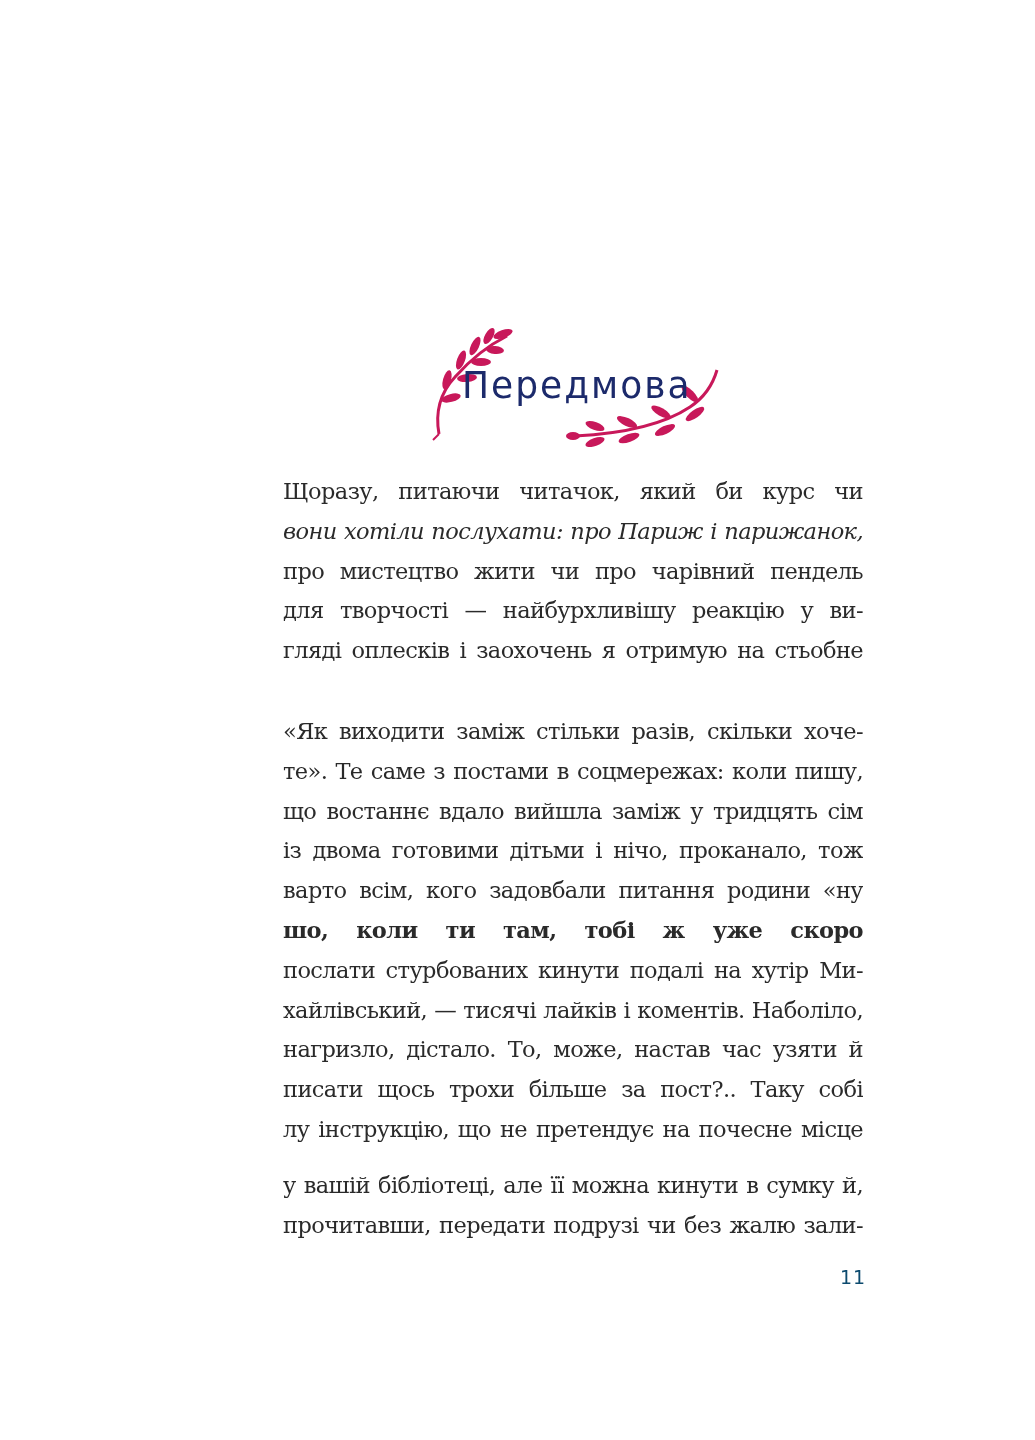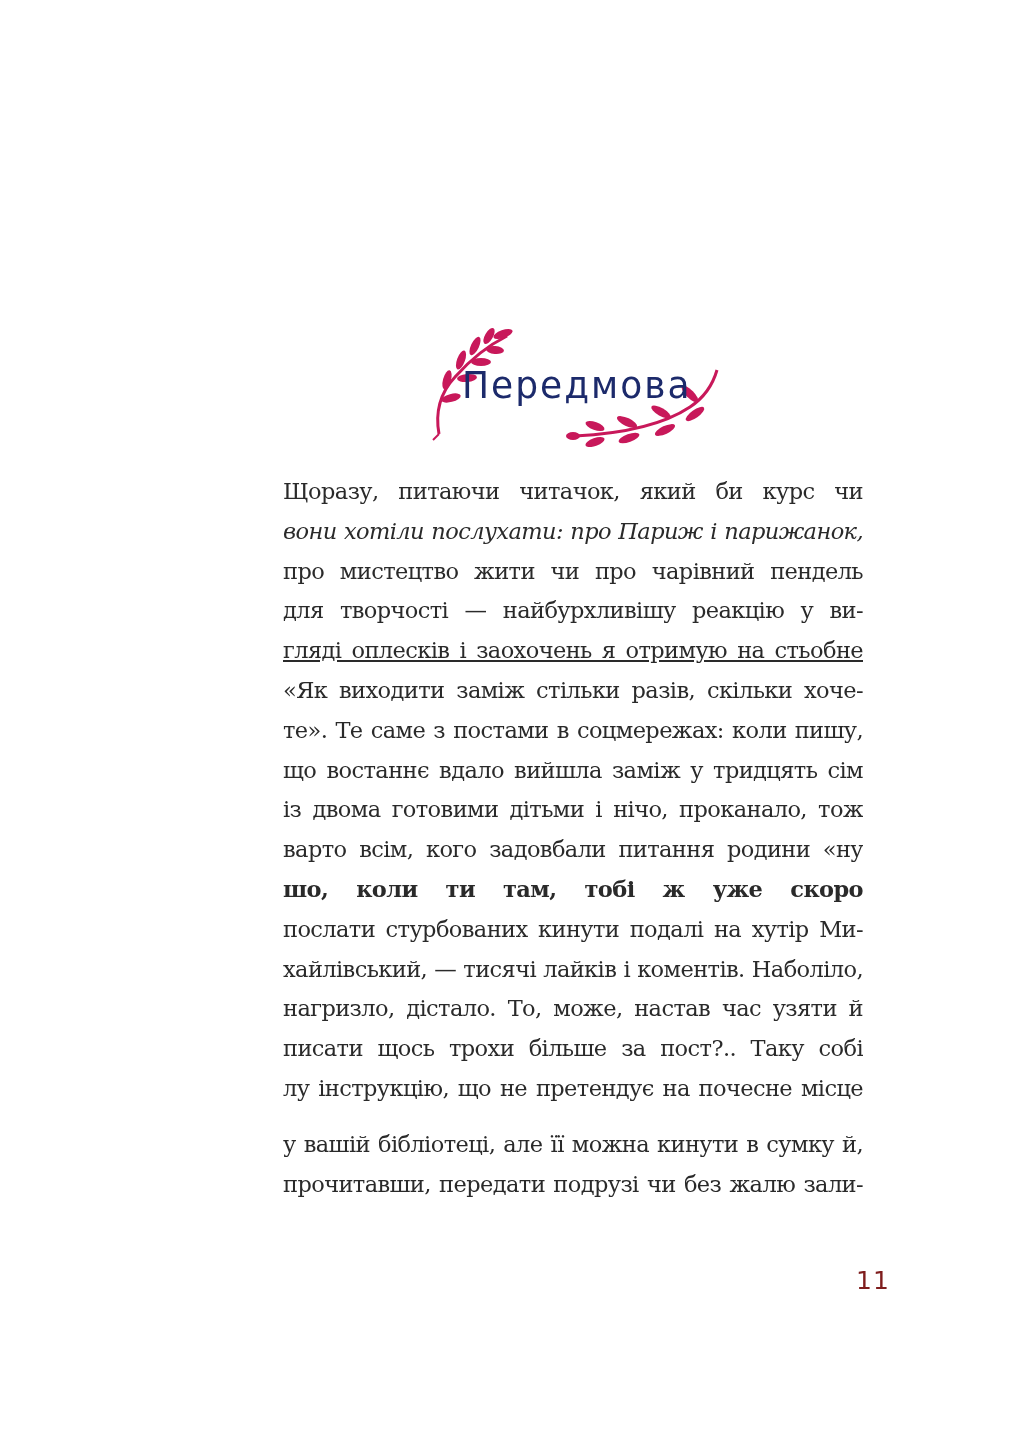--- a/index.html
+++ b/index.html
@@ -20,23 +20,22 @@
     font-size: 22.5px; line-height: 39.8px; color: #2a2a2a;
   }
   .line {
     display: block; height: 39.8px; white-space: nowrap;
     text-align: justify; text-align-last: justify;
     letter-spacing: -0.6px;
   }
   .line.last { text-align-last: justify; }
   .page-num {
     position: absolute; left: 840px; top: 1266px;
-    font-family: "DejaVu Sans", sans-serif; font-size: 25px; color: #7f1d1d;
+    font-family: "DejaVu Sans", sans-serif; font-size: 19px; color: #0c4a6e;
     letter-spacing: 1px;
-    margin-left: 16px;
   }
 </style>
 </head>
 <body>
 
 <div class="page">
 
   <div class="title-wrap">
     <svg width="300" height="125" viewBox="0 0 300 125">
       <g fill="#c8185a" stroke="#c8185a">
@@ -66,22 +65,22 @@
       </g>
     </svg>
     <div class="title-text">Передмова</div>
   </div>
 
   <div class="body-text">
     <span class="line" style="white-space: normal; overflow: hidden;">Щоразу, питаючи читачок, який би курс чи лекцію</span>
     <span class="line" style="white-space: normal; overflow: hidden; font-style: italic;">вони хотіли послухати: про Париж і парижанок,</span>
     <span class="line" style="white-space: normal; overflow: hidden;">про мистецтво жити чи про чарівний пендель</span>
     <span class="line" style="white-space: normal; overflow: hidden;">для творчості — найбурхливішу реакцію у ви-</span>
-    <span class="line" style="white-space: normal; overflow: hidden; text-decoration: underline;">гляді оплесків і заохочень я отримую на стьобне</span>
-    <span class="line" style="white-space: normal; overflow: hidden;">«Як виходити заміж стільки разів, скільки хоче-</span>
+    <span class="line" style="white-space: normal; overflow: hidden;">гляді оплесків і заохочень я отримую на стьобне</span>
+    <span class="line" style="white-space: normal; overflow: hidden; margin-top: 41px;">«Як виходити заміж стільки разів, скільки хоче-</span>
     <span class="line" style="white-space: normal; overflow: hidden;">те». Те саме з постами в соцмережах: коли пишу,</span>
     <span class="line" style="white-space: normal; overflow: hidden;">що востаннє вдало вийшла заміж у тридцять сім</span>
     <span class="line" style="white-space: normal; overflow: hidden;">із двома готовими дітьми і нічо, проканало, тож</span>
     <span class="line" style="white-space: normal; overflow: hidden;">варто всім, кого задовбали питання родини «ну</span>
     <span class="line" style="white-space: normal; overflow: hidden; font-weight: bold;">шо, коли ти там, тобі ж уже скоро тридцять?!»,</span>
     <span class="line" style="white-space: normal; overflow: hidden;">послати стурбованих кинути подалі на хутір Ми-</span>
     <span class="line" style="white-space: normal; overflow: hidden;">хайлівський, — тисячі лайків і коментів. Наболіло,</span>
     <span class="line" style="white-space: normal; overflow: hidden;">нагризло, дістало. То, може, настав час узяти й на-</span>
     <span class="line" style="white-space: normal; overflow: hidden;">писати щось трохи більше за пост?.. Таку собі весе-</span>
     <span class="line" style="white-space: normal; overflow: hidden;">лу інструкцію, що не претендує на почесне місце</span>

